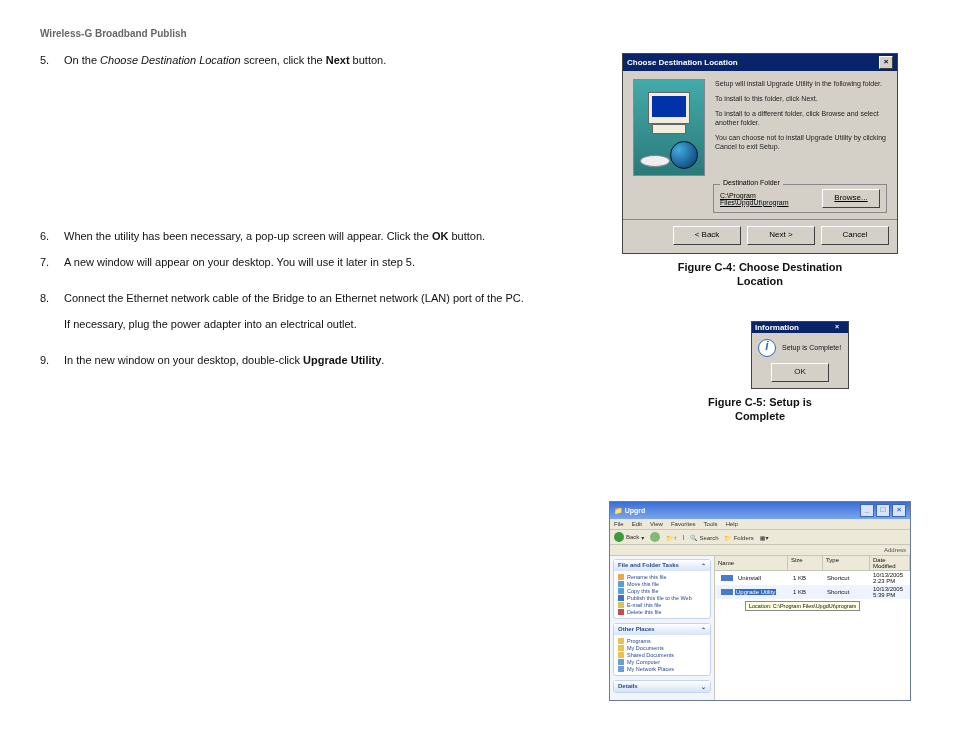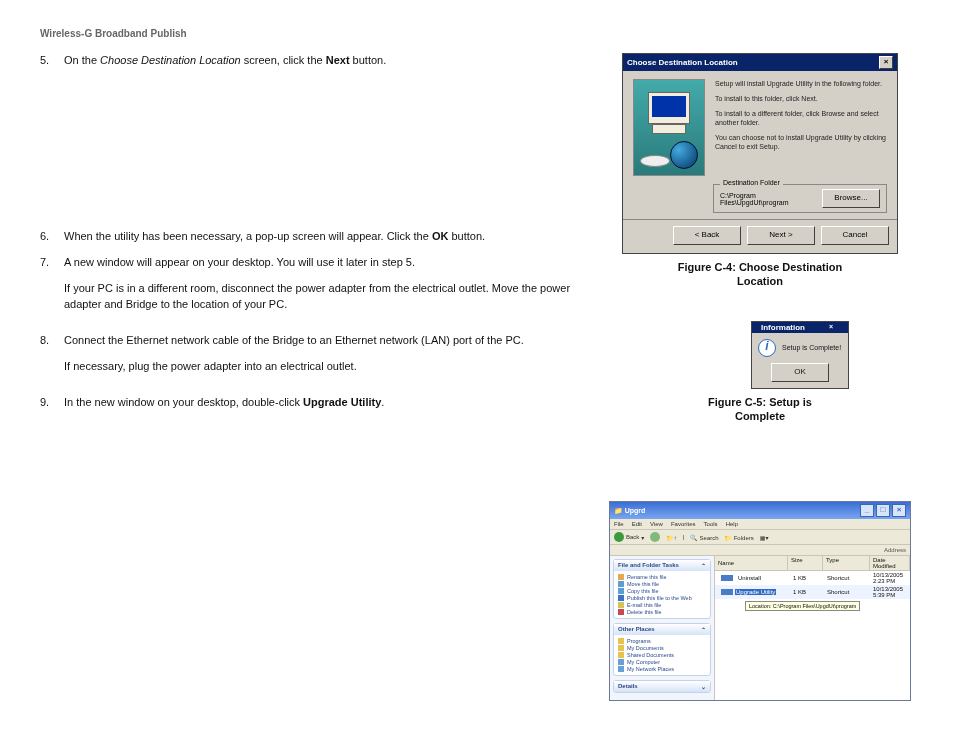--- a/index.html
+++ b/index.html
@@ -137,21 +137,21 @@
     margin: 4px 10px 6px 90px;
     border: 1px solid #888;
     padding: 4px 6px;
     font-size: 7px;
     position: relative;
   }
   .dest-box .legend {
     position: absolute; top:-6px; left:6px;
     background:#d4d0c8; padding:0 3px; font-size:7px;
   }
-  .dest-box .row { display:flex; align-items:center;}
+  .dest-box .row { display:flex; align-items:center;text-decoration:underline;}
   .win9x .btnrow {
     display: flex;
     justify-content: flex-end;
     gap: 6px;
     padding: 6px 8px 8px 8px;
     border-top: 1px solid #888;
     margin-top:4px;
   }
   .winbtn {
     min-width: 54px;
@@ -169,21 +169,21 @@
 
   
   .info-dialog {
     width: 96px;
     border:1px solid #444;
     background:#d4d0c8;
     font-family: Tahoma, Arial, sans-serif;
   }
   .info-dialog .titlebar{
     background:#0a246a;color:#fff;font-size:8px;font-weight:bold;
-    padding:1px 9px; display:flex;justify-content:space-between;align-items:center;
+    padding:1px 3px; display:flex;justify-content:space-between;align-items:center;
   }
   .info-dialog .body{padding:6px;display:flex;align-items:center;gap:6px;font-size:7px;}
   .info-icon{width:16px;height:16px;border-radius:50%;background:#fff;border:1px solid #2a6ac8;position:relative;}
   .info-icon::after{content:"i";position:absolute;left:0;right:0;top:-1px;text-align:center;color:#2a6ac8;font-weight:bold;font-style:italic;font-size:12px;}
   .info-dialog .btnrow{display:flex;justify-content:center;padding:0 0 6px 0;}
 
   
   .explorer {
     width: 300px;
     border: 1px solid #6b7a9a;
@@ -268,21 +268,20 @@
       <li>
         <span class="num">6.</span>
         <span class="body">
           <span>When the utility has been necessary, a pop-up screen will appear. Click the </span><span class="bold">OK</span><span> button.</span>
         </span>
       </li>
       <li>
         <span class="num">7.</span>
         <span class="body">
           <p class="para">A new window will appear on your desktop. You will use it later in step 5.</p>
-          <p class="para">If your PC is in a different room, disconnect the power adapter from the electrical outlet. Move the power adapter and Bridge to the location of your PC.</p>
         </span>
       </li>
       <li>
         <span class="num">8.</span>
         <span class="body">
           <p class="para">Connect the Ethernet network cable of the Bridge to an Ethernet network (LAN) port of the PC.</p>
           <p class="para">If necessary, plug the power adapter into an electrical outlet.</p>
         </span>
       </li>
       <li>

